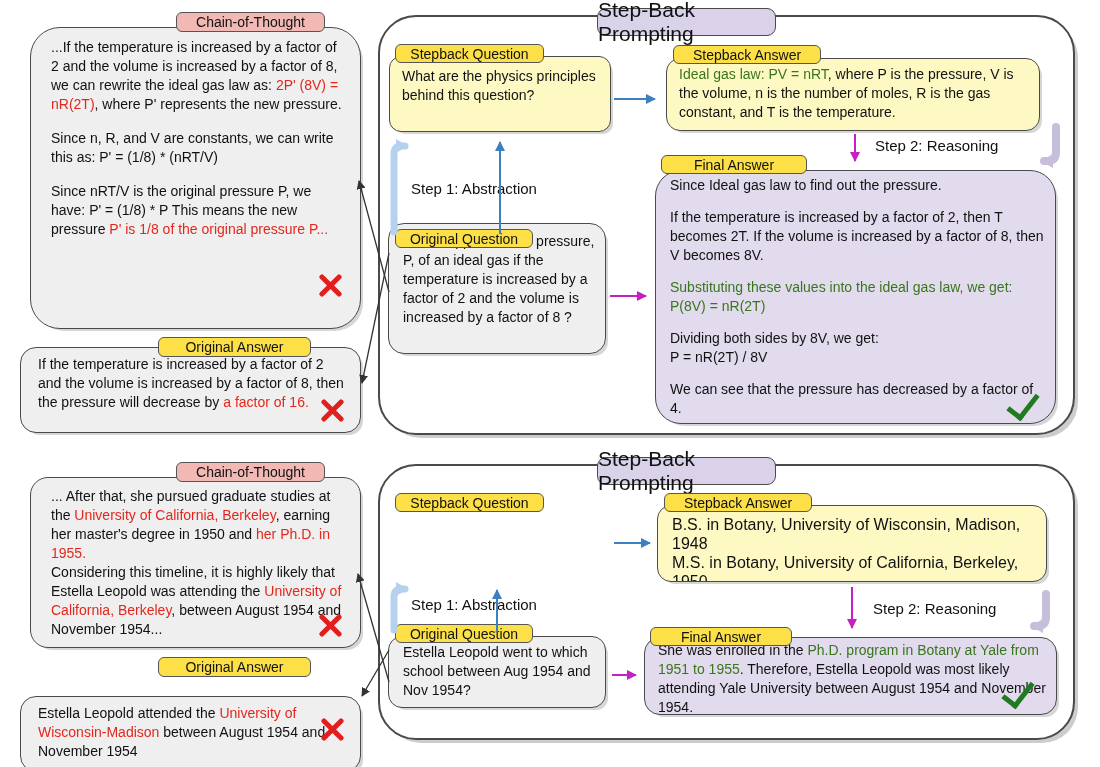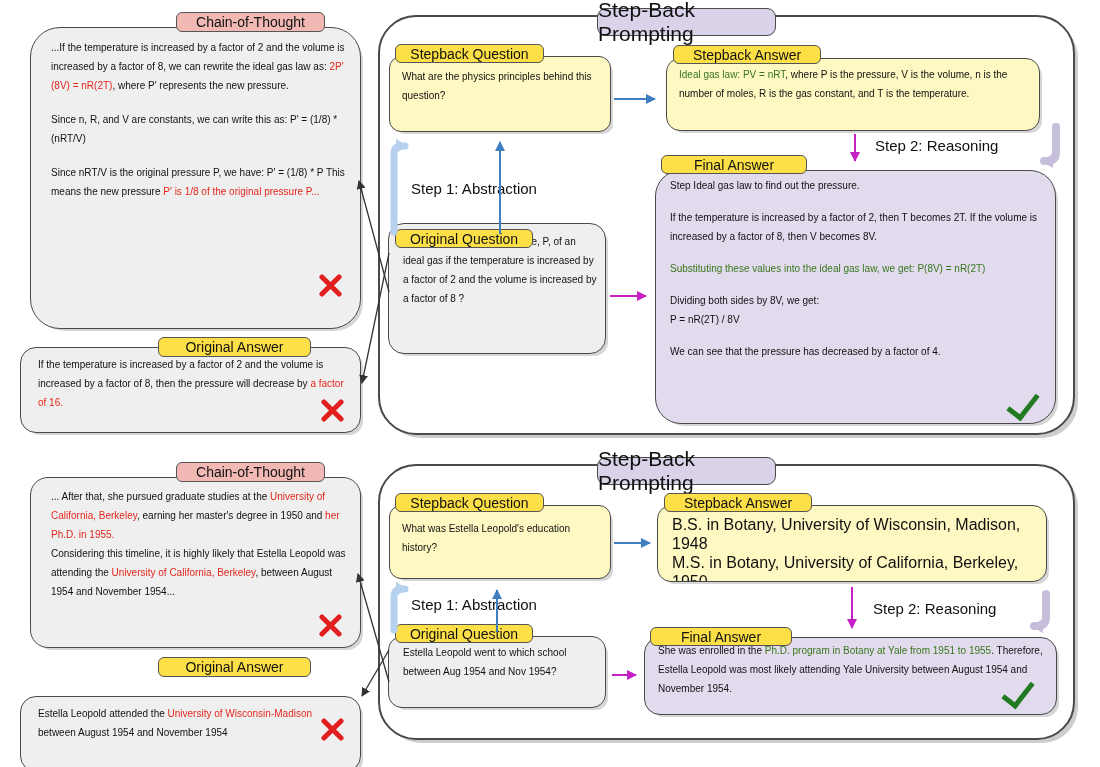--- a/index.html
+++ b/index.html
@@ -1,19 +1,19 @@
 <!DOCTYPE html>
 <html><head>
 <meta charset="utf-8">
 <style>
   html,body{margin:0;padding:0;background:#ffffff;}
   #canvas{position:relative;width:1100px;height:767px;background:#ffffff;overflow:hidden;
           font-family:"Liberation Sans", sans-serif;color:#111;}
   .box{position:absolute;border:1.5px solid #4a4a4a;box-sizing:border-box;z-index:1;
-       font-size:10px;line-height:19px;overflow:hidden;box-shadow:4px 4px 0 -2px #d6d6d6;}
+       font-size:14px;line-height:19px;overflow:hidden;box-shadow:4px 4px 0 -2px #d6d6d6;}
   .gray{background:#efefef;}
   .blue{background:#fef9c3;}
   .purple{background:#e2dbee;}
   .container{position:absolute;border:2px solid #4a4a4a;border-radius:38px;box-sizing:border-box;
              background:#ffffff;z-index:0;box-shadow:5px 5px 0 -2px #cdcdcd;}
   .chip{position:absolute;border:1.5px solid #555;border-radius:6px;box-sizing:border-box;z-index:2;
         display:flex;align-items:center;justify-content:center;font-size:14px;white-space:nowrap;
         padding:0 6px;}
   .cream{background:#fde047;}
   .pink{background:#f2b9b4;}
@@ -83,21 +83,21 @@
 
   <div class="box gray" style="left:388px;top:223px;width:218px;height:131px;border-radius:16px;padding:8px 8px 6px 14px;">
     <div>
         <p class="para"><span>What happens to the pressure, P, of an ideal gas if the temperature is increased by a factor of 2 and the volume is increased by a factor of 8 ?</span></p>
       </div>
   </div>
   <div class="chip cream" style="left:395px;top:229px;width:138px;height:19px;">Original Question</div>
 
   <div class="box purple tight" style="left:655px;top:170px;width:401px;height:254px;border-radius:26px;padding:5px 10px 4px 14px;">
     <div>
-        <p class="para"><span>Step Ideal gas law to find out the pressure.</span></p>
+        <p class="para"><span>Since Ideal gas law to find out the pressure.</span></p>
         <p class="para"><span>If the temperature is increased by a factor of 2, then T becomes 2T. If the volume is increased by a factor of 8, then V becomes 8V.</span></p>
         <p class="para"><span class="c-green">Substituting these values into the ideal gas law, we get: P(8V) = nR(2T)</span></p>
         <p class="para"><span>Dividing both sides by 8V, we get:</span><br><span>P = nR(2T) / 8V</span></p>
         <p class="para"><span>We can see that the pressure has decreased by a factor of 4.</span></p>
       </div>
   </div>
   <div class="chip cream" style="left:661px;top:155px;width:146px;height:19px;">Final Answer</div>
   <div class="check" style="left:1014px;top:388px;"></div>
 
   <div class="container" style="left:378px;top:464px;width:697px;height:276px;"></div>
@@ -112,25 +112,20 @@
   <div class="xmark" style="left:317px;top:612px;"></div>
 
   <div class="box gray" style="left:20px;top:696px;width:341px;height:76px;border-radius:16px;padding:7px 14px 6px 17px;">
     <div>
         <p class="para"><span>Estella Leopold attended the </span><span class="c-red">University of Wisconsin-Madison</span><span> between August 1954 and November 1954</span></p>
       </div>
   </div>
   <div class="chip cream" style="left:158px;top:657px;width:153px;height:20px;">Original Answer</div>
   <div class="xmark" style="left:319px;top:716px;"></div>
 
-  <div class="box blue" style="left:389px;top:505px;width:222px;height:74px;border-radius:12px;padding:13px 10px 6px 12px;">
-    <div>
-        <p class="para"><span>What was Estella Leopold's education history?</span></p>
-      </div>
-  </div>
   <div class="chip cream" style="left:395px;top:493px;width:149px;height:19px;">Stepback Question</div>
 
   <div class="box blue fs13" style="left:657px;top:505px;width:390px;height:77px;border-radius:14px;padding:9px 10px 4px 14px;">
     <div>
         <p class="para"><span>B.S. in Botany, University of Wisconsin, Madison, 1948</span><br><span>M.S. in Botany, University of California, Berkeley, 1950</span><br><span class="c-green">Ph.D. in Botany, Yale University, 1955</span></p>
       </div>
   </div>
   <div class="chip cream" style="left:664px;top:493px;width:148px;height:19px;">Stepback Answer</div>
 
   <div class="steplabel" style="left:411px;top:596px;">Step 1: Abstraction</div>

